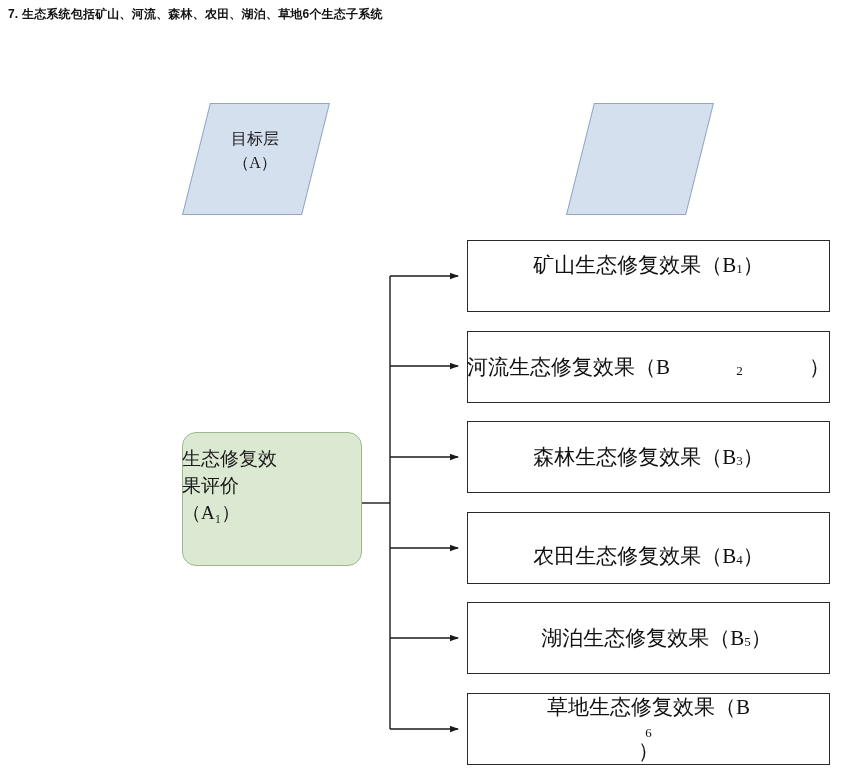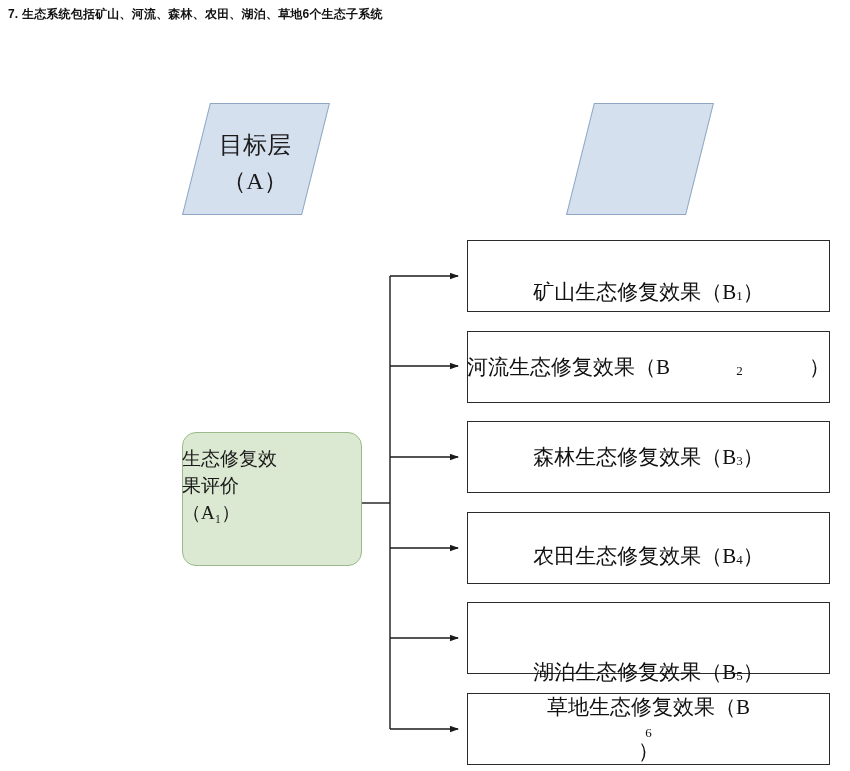--- a/index.html
+++ b/index.html
@@ -39,21 +39,21 @@
   .para {
     position: absolute;
     background: #d5e0ef;
     border: 1px solid #8fa7c4;
     transform: skewX(-14deg);
   }
   .para-label {
     position: absolute;
     text-align: center;
     font-family: "Liberation Serif", serif;
-    font-size: 24px;
+    font-size: 16px;
     line-height: 1.5;
     color: #1a1a1a;
   }
 
   
   .root-node {
     position: absolute;
     background: #dce9d2;
     border: 1px solid #9cb98b;
     border-radius: 14px;
@@ -142,21 +142,21 @@
   <div class="para" style="left:580px; top:103px; width:118px; height:110px;"></div>
 
   <div class="root-node" style="left:182px; top:432px; width:180px; height:134px;"></div>
   <div class="root-label" style="left:182px; top:446px; width:180px;">
     <div>生态修复效</div>
     <div>果评价</div>
     <div>（A₁）</div>
   </div>
 
   <div class="crit-box" style="top:240px;"></div>
-  <div class="crit-label" style="top:256px;">
+  <div class="crit-label" style="top:229px;">
     <span>矿山生态修复效果（B</span>
       <sub>1</sub>
       <span>）</span>
   </div>
 
   <div class="crit-box" style="top:331px;"></div>
   <div class="crit-label" style="top:331px;justify-content:space-between;">
     <span>河流生态修复效果（B</span>
       <sub>2</sub>
       <span>）</span>
@@ -170,21 +170,21 @@
   </div>
 
   <div class="crit-box" style="top:512px;"></div>
   <div class="crit-label" style="top:512px;margin-top:8px;">
     <span>农田生态修复效果（B</span>
       <sub>4</sub>
       <span>）</span>
   </div>
 
   <div class="crit-box" style="top:602px;"></div>
-  <div class="crit-label" style="top:636px;">
+  <div class="crit-label" style="top:602px;padding-left:8px;">
     <span>湖泊生态修复效果（B</span>
       <sub>5</sub>
       <span>）</span>
   </div>
 
   <div class="crit-box" style="top:693px;"></div>
   <div class="crit-label" style="top:693px;flex-direction:column;">
     <span>草地生态修复效果（B</span>
       <sub>6</sub>
       <span>）</span>

